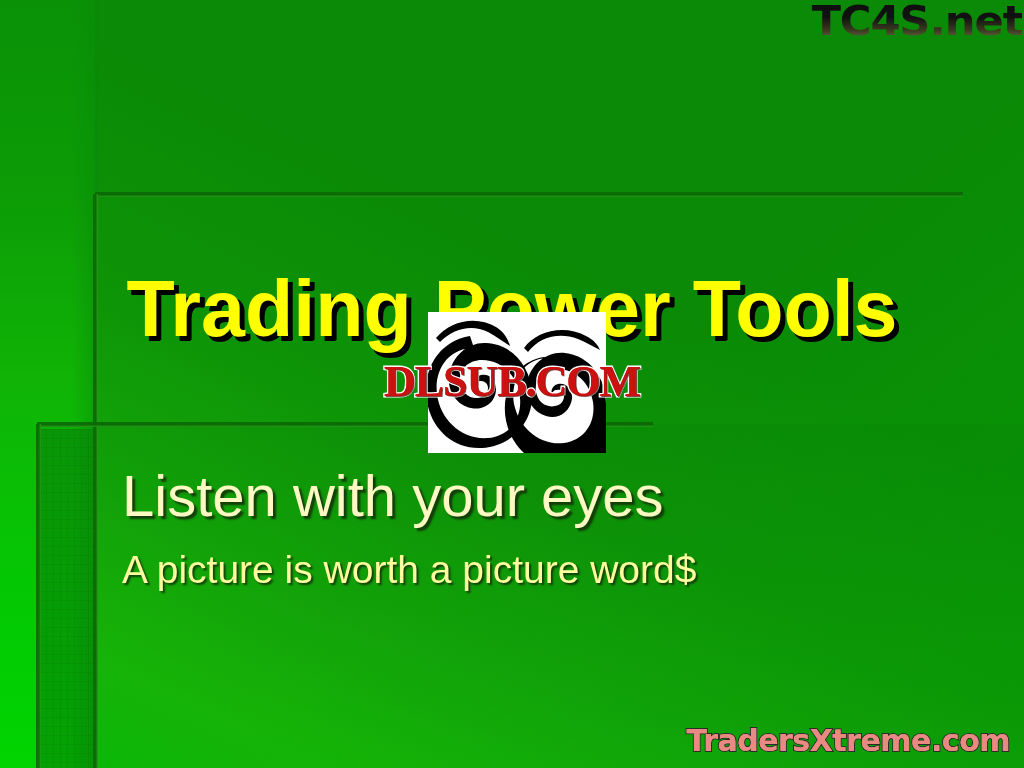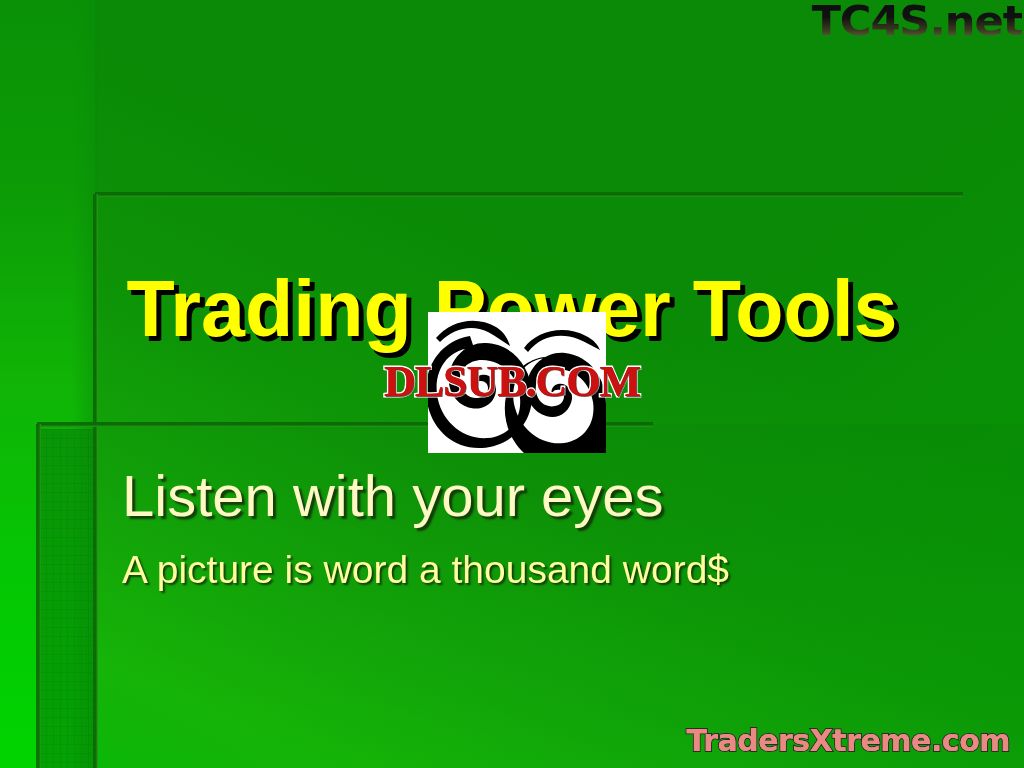--- a/index.html
+++ b/index.html
@@ -246,20 +246,20 @@
 
         <path d="M118 46 C94 48 82 70 86 92 C91 116 112 134 136 131 C157 128 168 110 165 90 C162 70 146 56 128 57 C114 58 106 68 108 80 C110 90 118 96 127 94 C133 93 136 89 136 84 C136 80 133 77 129 78 C126 78 124 80 124 83 C122 79 125 73 130 72 C138 70 145 78 144 87 C142 100 130 108 118 104 C104 100 96 85 99 70 C103 52 119 39 137 41 C162 44 178 66 178 92 L178 141 L96 141 C80 126 74 104 78 84 C83 60 98 48 116 45 Z"></path>
       </g>
     </svg>
   </div>
 
   <div class="wm-dlsub">DLSUB.COM</div>
   <div class="wm-dlsub-top">DLSUB.COM</div>
 
   <div class="subtitle">Listen with your eyes</div>
-  <div class="tagline">A picture is word a thousand word$</div>
+  <div class="tagline">A picture is worth a picture word$</div>
 
   <div class="wm-tc4s">TC4S.net</div>
 
   <div class="wm-tx">TradersXtreme.com</div>
   <div class="wm-tx-top">TradersXtreme.com</div>
 
 </div>
 
 </body></html>

